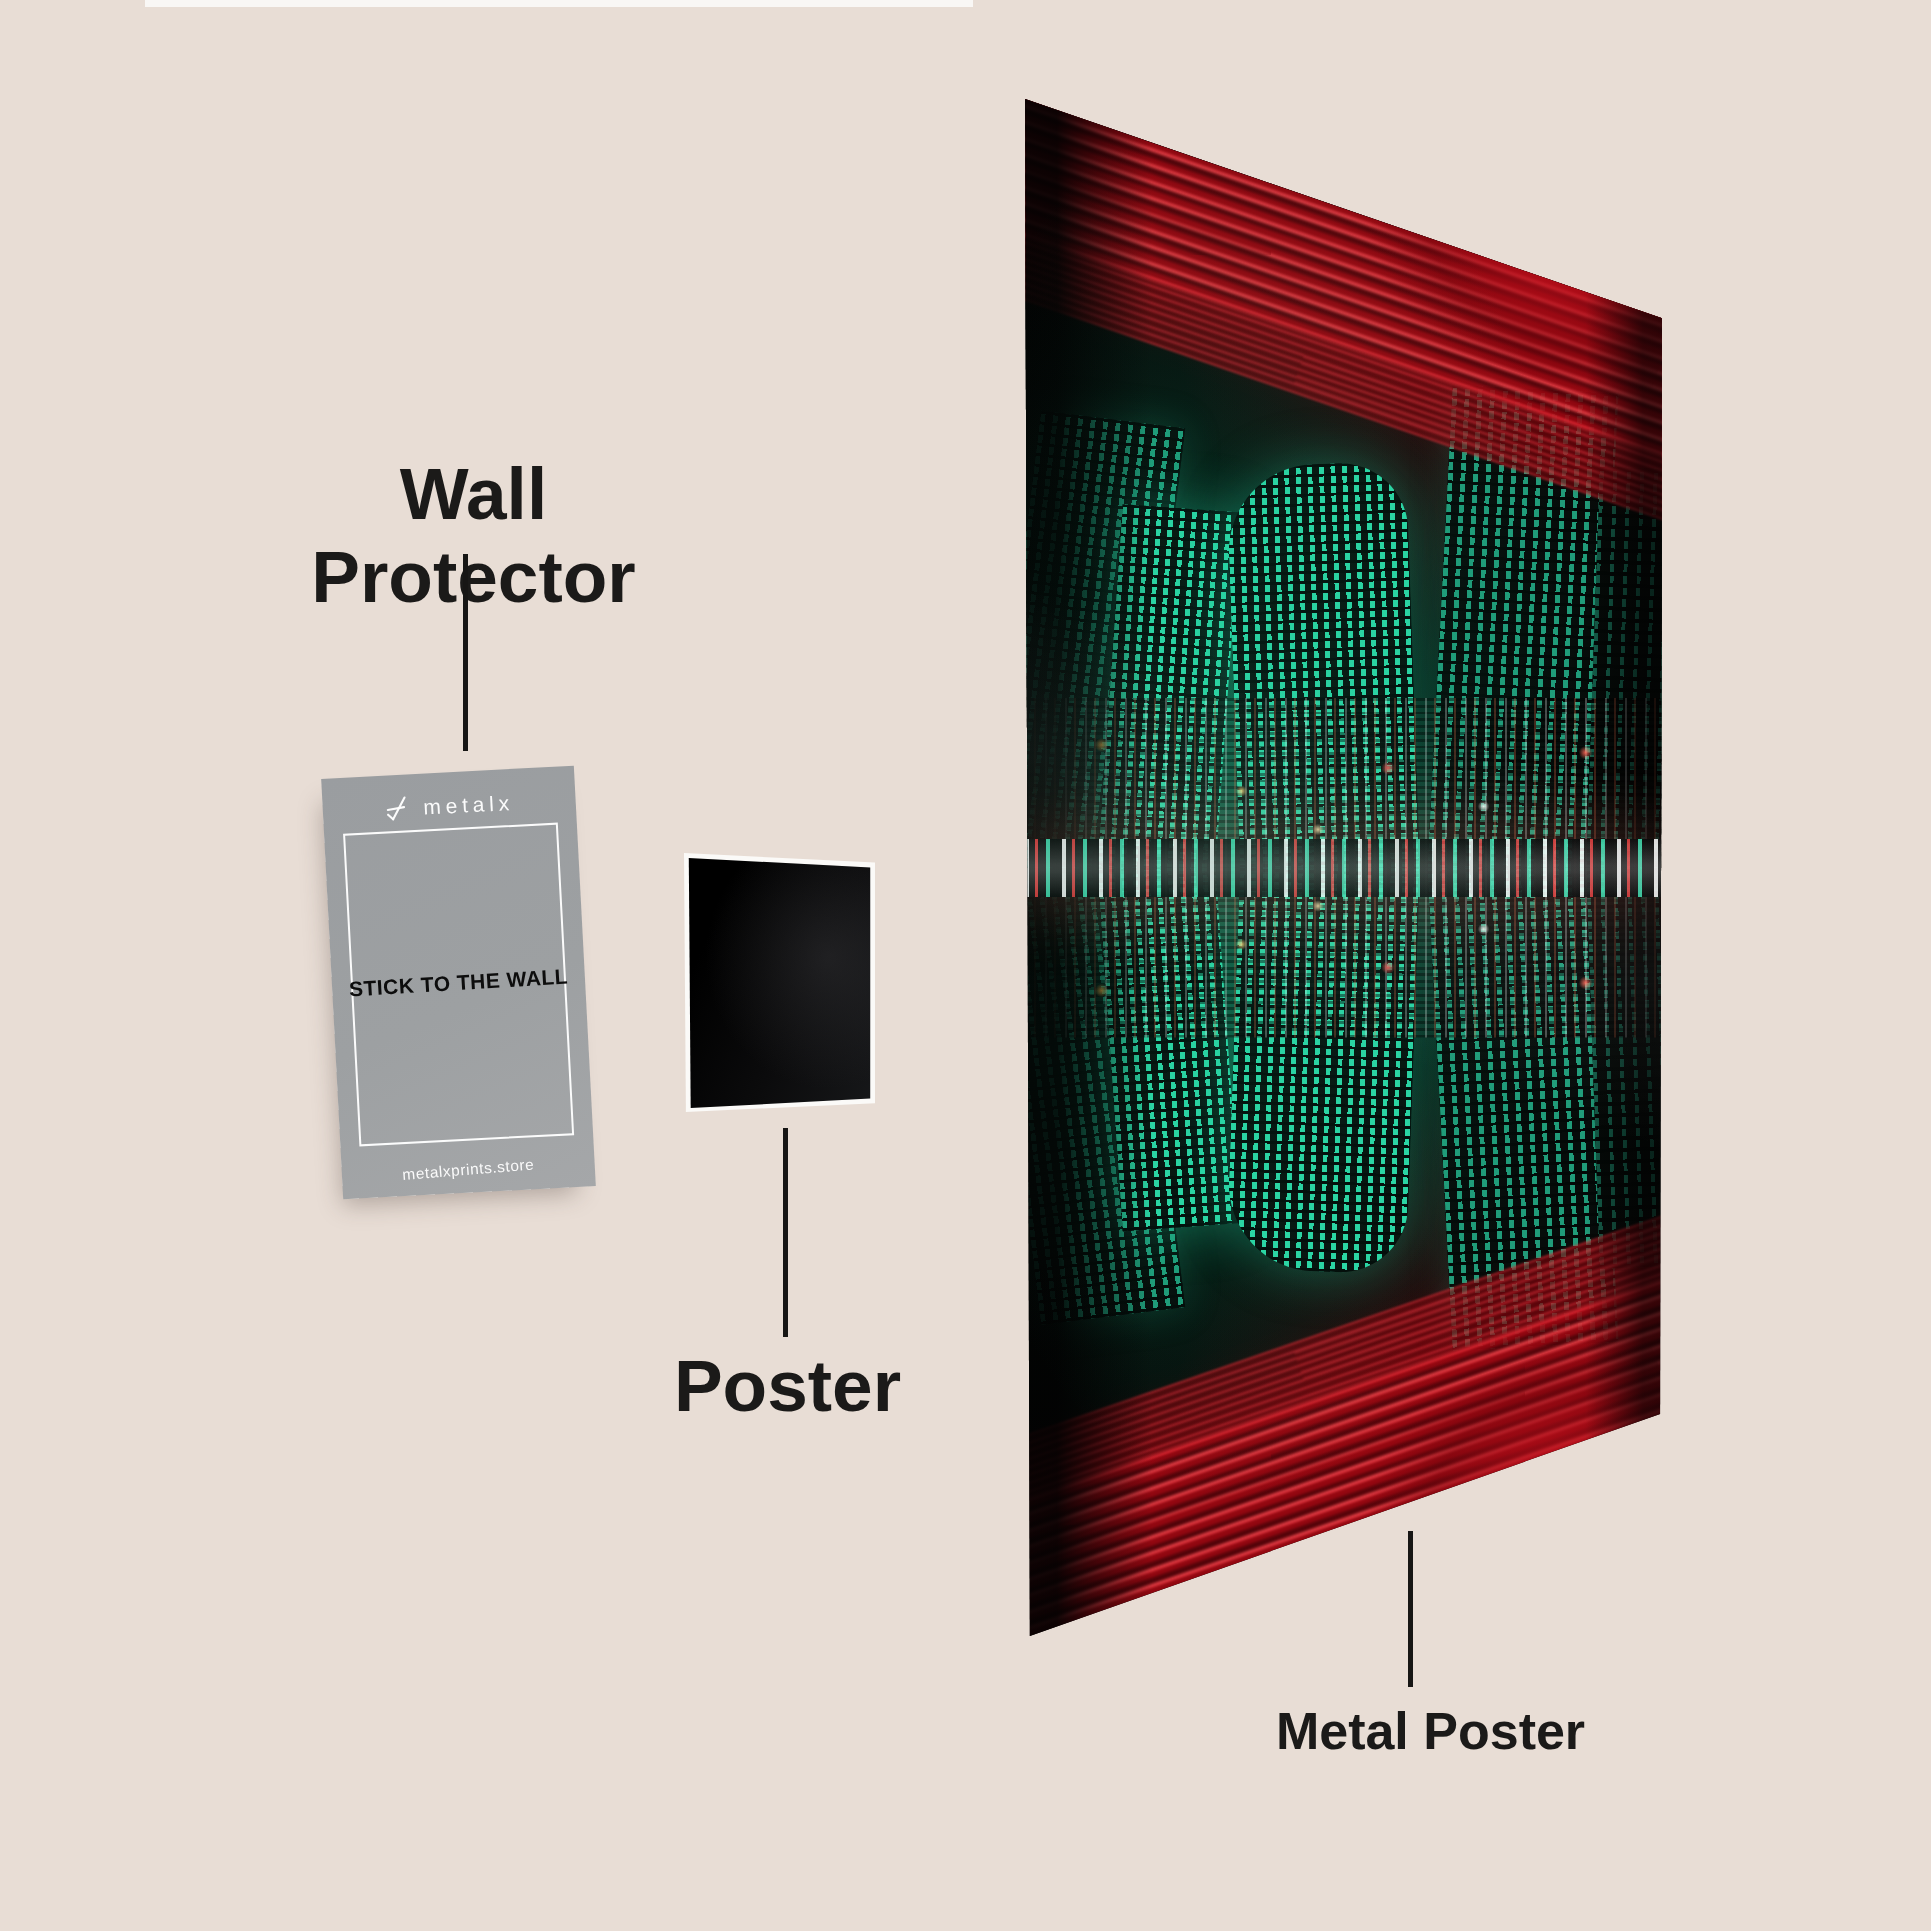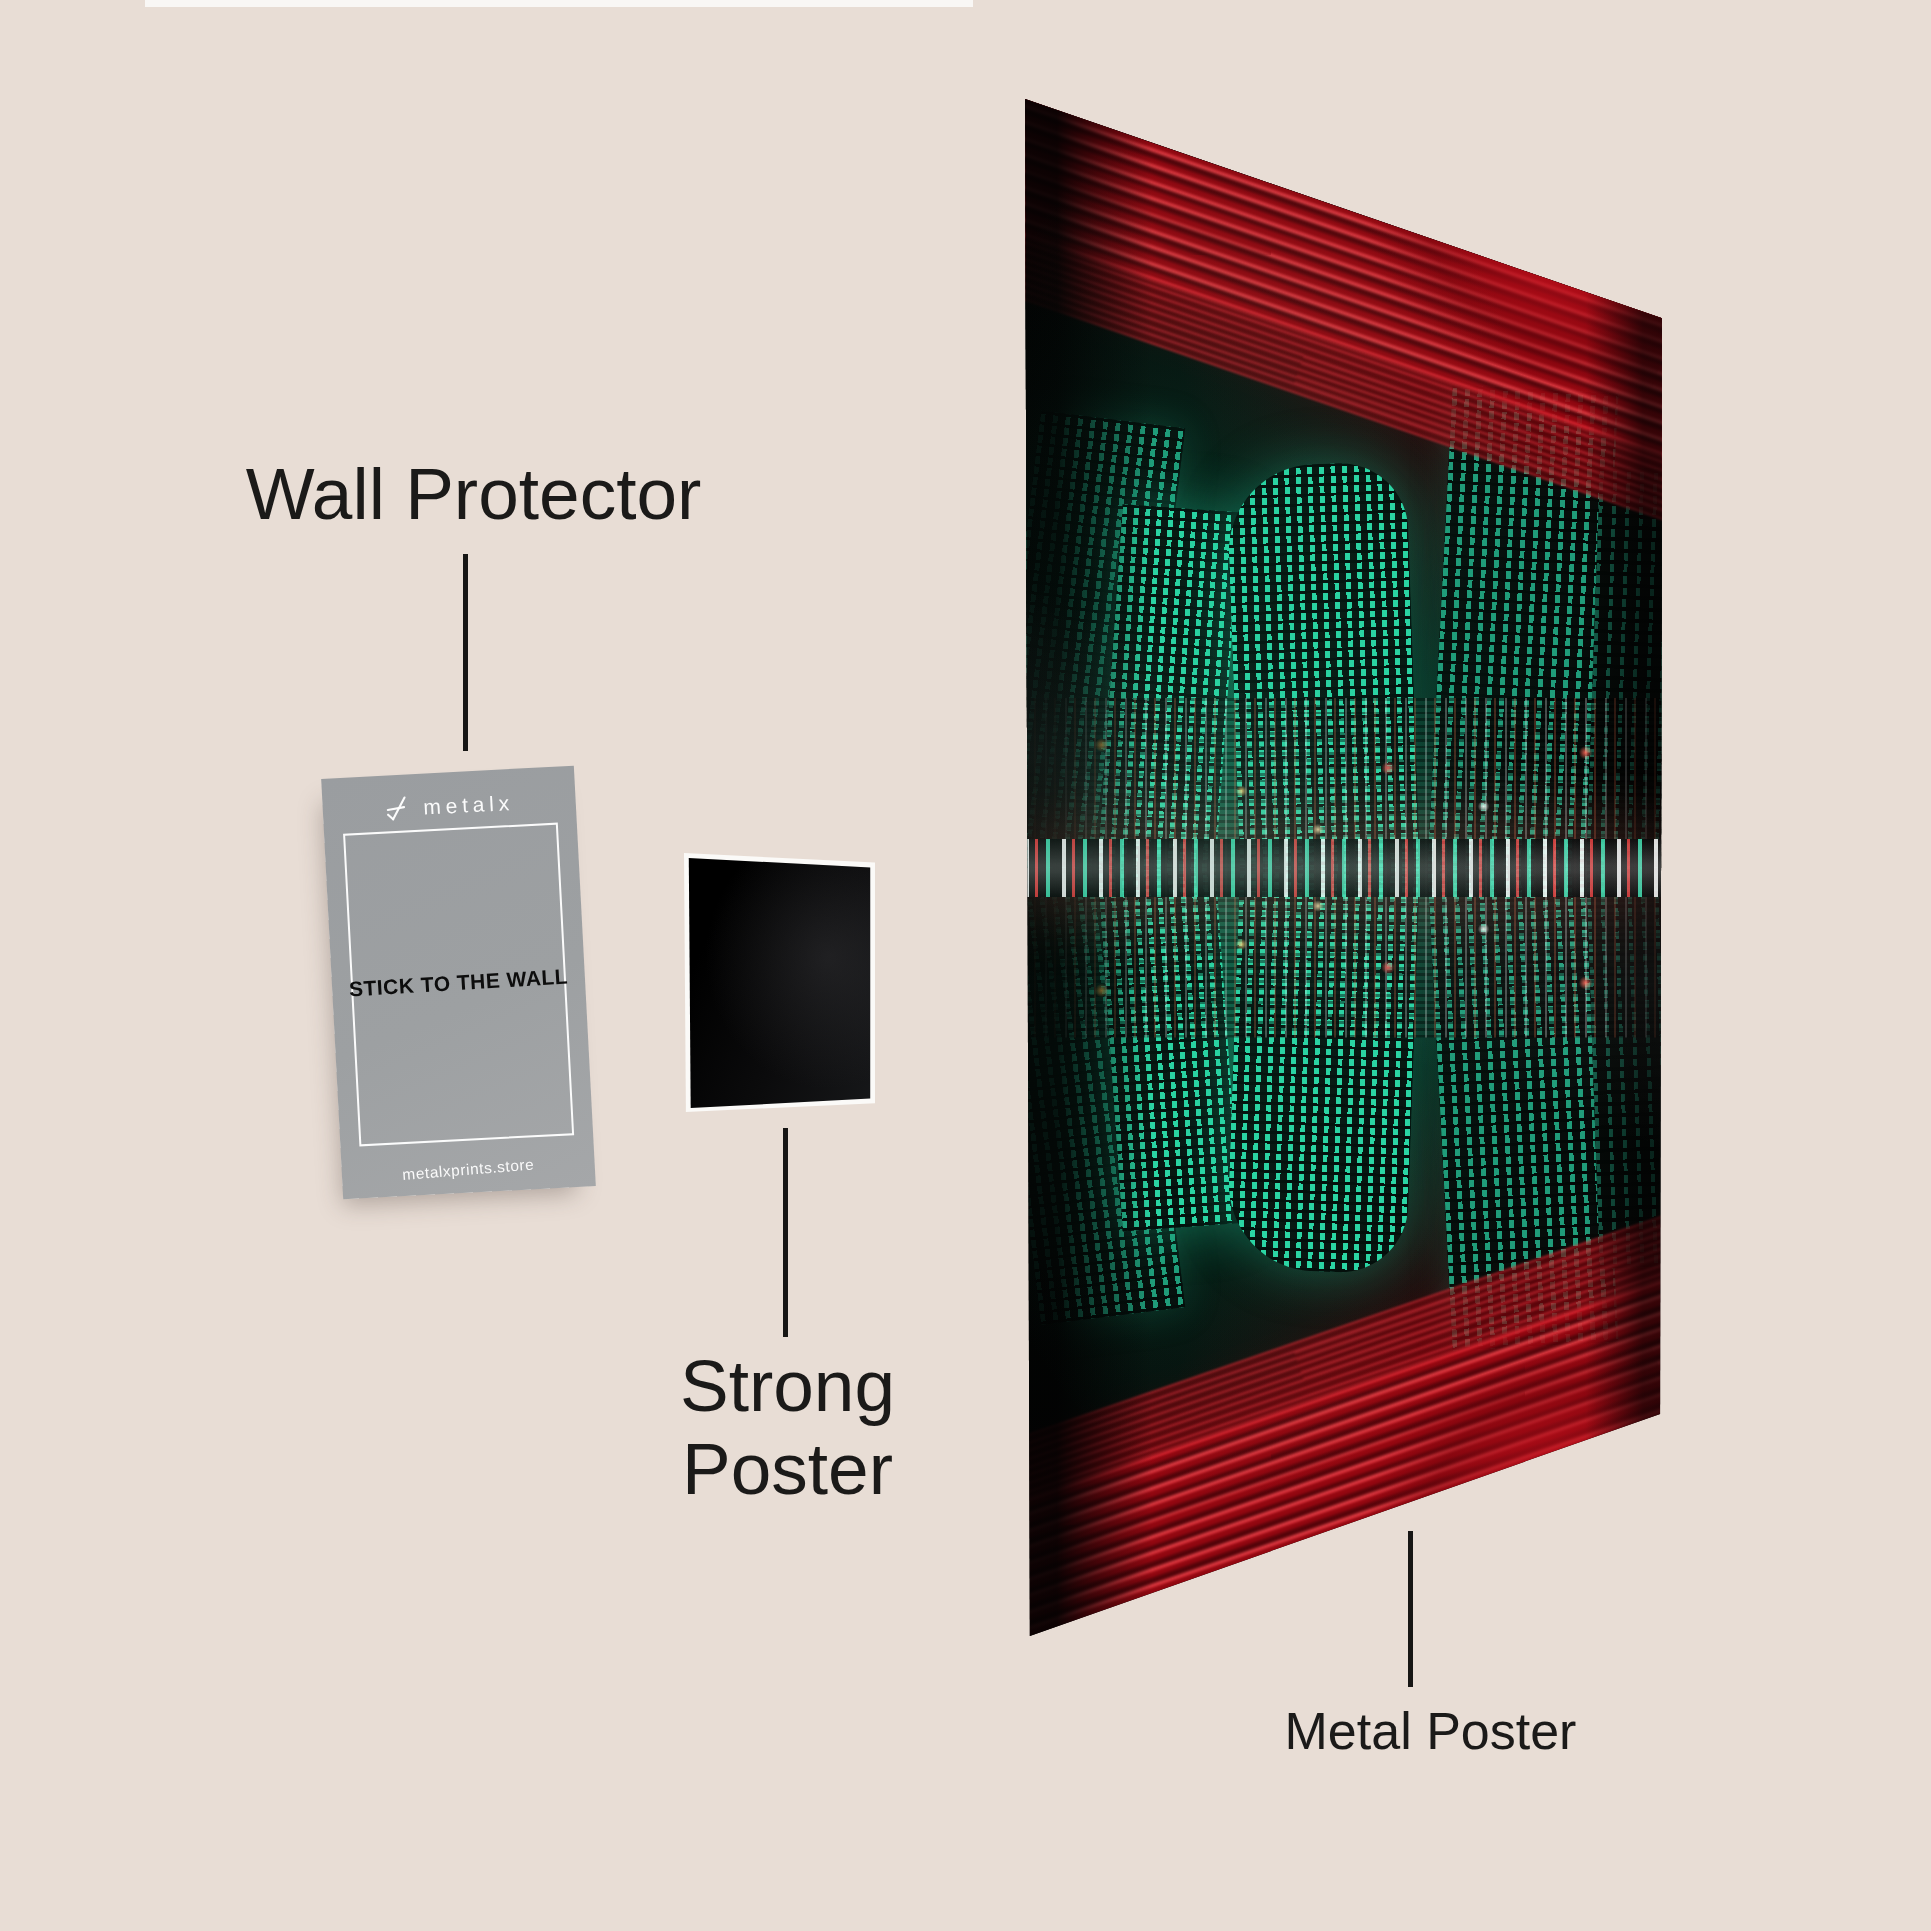--- a/index.html
+++ b/index.html
@@ -5,21 +5,21 @@
   html,body{margin:0;padding:0;}
   body{
     width:1931px;height:1931px;
     font-family:"Liberation Sans","DejaVu Sans",sans-serif;
     overflow:hidden;
   }
   #canvas{position:relative;width:1931px;height:1931px;background:#e8ddd5;overflow:hidden;}
 
   
   .big-label{
-    position:absolute;color:#1b1a19;font-weight:400;
+    position:absolute;color:#1b1a19;font-weight:700;
     font-size:73px;line-height:83px;text-align:center;letter-spacing:0px;
   }
   .leader{position:absolute;width:4.8px;background:#171615;}
 
   #label-wall{left:232px;top:452px;width:483px;}
   #line-wall{left:463px;top:554px;height:197px;}
 
   #label-magnet{left:546px;top:1344px;width:483px;}
   #line-magnet{left:783px;top:1128px;height:209px;}
 
@@ -203,21 +203,20 @@
     <div class="card-border"></div>
     <div class="card-msg">STICK TO THE WALL</div>
     <div class="card-store">metalxprints.store</div>
   </div>
 
   <div id="magnet-wrap">
     <div id="magnet-core"></div>
   </div>
   <div id="line-magnet" class="leader"></div>
   <div id="label-magnet" class="big-label">
-    <div>Strong</div>
     <div>Poster</div>
   </div>
 
   <div id="poster">
     <div class="half top" id="half-src">
       <div class="sky"></div>
       <div class="tower tw-mid" id="t1"></div>
       <div class="tower tw-bright" id="t2"></div>
       <div class="tower tw-bright" id="t3"></div>
       <div class="tower tw-mid" id="t4"></div>

